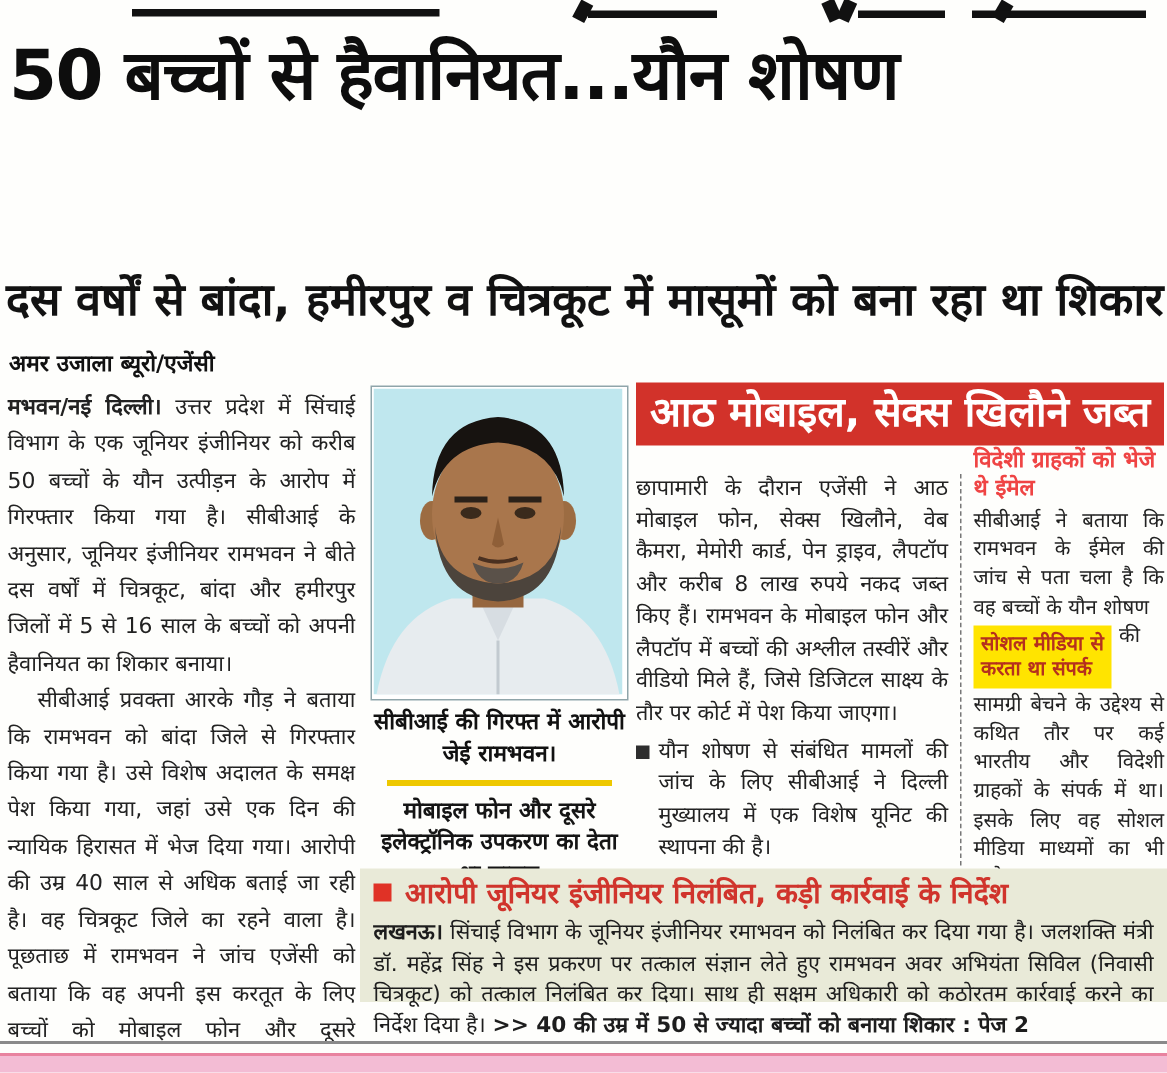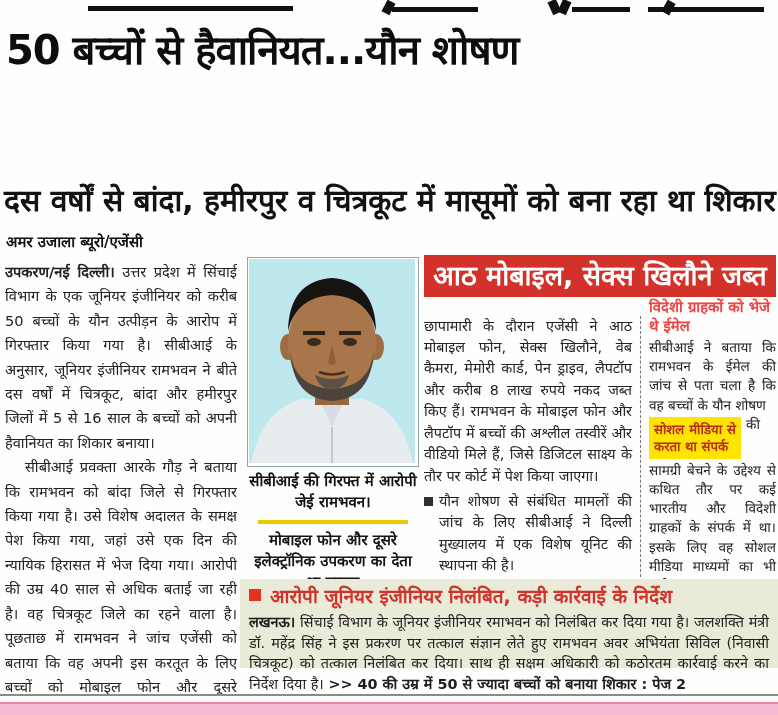--- a/index.html
+++ b/index.html
@@ -6,21 +6,21 @@
   body{
     width:778px;height:715px;position:relative;overflow:hidden;
     background:#fefefc;
     font-family:"DejaVu Sans","Liberation Sans",sans-serif;
     color:#1a1a1a;
   }
   
   .frag{position:absolute;background:#111;}
   
   #headline{position:absolute;left:0;top:12px;width:778px;padding:0 6px;box-sizing:border-box;}
-  #headline .hl{font-size:40px;line-height:77px;font-weight:800;letter-spacing:-1px;color:#0d0d0d;white-space:nowrap;}
+  #headline .hl{font-size:46px;line-height:77px;font-weight:800;letter-spacing:-1px;color:#0d0d0d;white-space:nowrap;}
   
   #subheadline{position:absolute;left:0;top:176px;width:778px;padding:0 4px;box-sizing:border-box;
     font-size:30px;font-weight:800;line-height:50px;color:#121212;white-space:nowrap;}
   #byline{position:absolute;left:6px;top:231px;font-size:15px;font-weight:700;color:#111;}
   
   #left-col{position:absolute;left:5px;top:260px;width:232px;height:434px;
     font-size:14.6px;line-height:24.4px;text-align:justify;color:#222;overflow:hidden;}
   #left-col .dateline{font-weight:800;}
   #left-col p{margin:0;}
   #left-col p.indent{text-indent:20px;}
@@ -76,21 +76,21 @@
 
 <div id="headline">
   <div class="hl">50 बच्चों से हैवानियत...यौन शोषण</div>
 </div>
 
 <div id="subheadline">दस वर्षों से बांदा, हमीरपुर व चित्रकूट में मासूमों को बना रहा था शिकार</div>
 
 <div id="byline">अमर उजाला ब्यूरो/एजेंसी</div>
 
 <div id="left-col">
-  <p><span class="dateline">उपकरण/नई दिल्ली।</span><span> उत्तर प्रदेश में सिंचाई विभाग के एक जूनियर इंजीनियर को करीब 50 बच्चों के यौन उत्पीड़न के आरोप में गिरफ्तार किया गया है। सीबीआई के अनुसार, जूनियर इंजीनियर रामभवन ने बीते दस वर्षों में चित्रकूट, बांदा और हमीरपुर जिलों में 5 से 16 साल के बच्चों को अपनी हैवानियत का शिकार बनाया।</span></p>
+  <p><span class="dateline">मभवन/नई दिल्ली।</span><span> उत्तर प्रदेश में सिंचाई विभाग के एक जूनियर इंजीनियर को करीब 50 बच्चों के यौन उत्पीड़न के आरोप में गिरफ्तार किया गया है। सीबीआई के अनुसार, जूनियर इंजीनियर रामभवन ने बीते दस वर्षों में चित्रकूट, बांदा और हमीरपुर जिलों में 5 से 16 साल के बच्चों को अपनी हैवानियत का शिकार बनाया।</span></p>
   <p class="indent">सीबीआई प्रवक्ता आरके गौड़ ने बताया कि रामभवन को बांदा जिले से गिरफ्तार किया गया है। उसे विशेष अदालत के समक्ष पेश किया गया, जहां उसे एक दिन की न्यायिक हिरासत में भेज दिया गया। आरोपी की उम्र 40 साल से अधिक बताई जा रही है। वह चित्रकूट जिले का रहने वाला है। पूछताछ में रामभवन ने जांच एजेंसी को बताया कि वह अपनी इस करतूत के लिए बच्चों को मोबाइल फोन और दूसरे इलेक्ट्रॉनिक उपकरण देकर उनका मुंह बंद रखता था। गिरफ्तारी के दौरान उसके पास से बड़ी मात्रा में बच्चों की अश्लील तस्वीरें और वीडियो बरामद हुए हैं, जिसे वह डार्कवेब और क्लाउड के जरिये ऑनलाइन बेचकर मोटी कमाई करता था।</p>
 </div>
 
 <div id="photo-block">
   <div class="photo-frame">
     <svg width="166" height="204" viewBox="0 0 166 204">
       <rect x="0" y="0" width="166" height="204" fill="#bfe7ee"></rect>
 
       <path d="M2 204 Q12 152 52 140 L114 140 Q154 152 164 204 Z" fill="#e7ecef"></path>
       <path d="M70 140 L83 168 L96 140 Z" fill="#d7dde2"></path>

